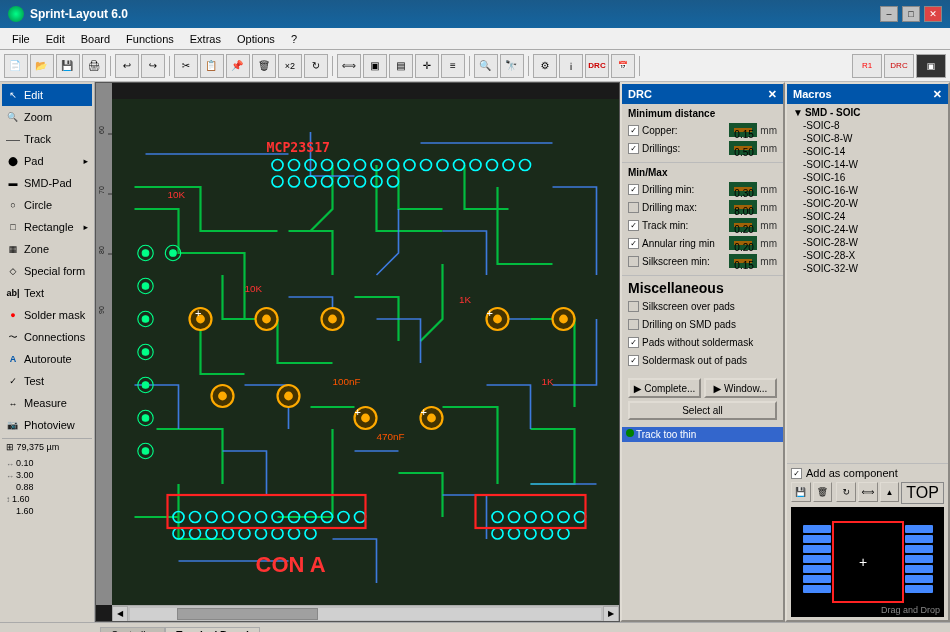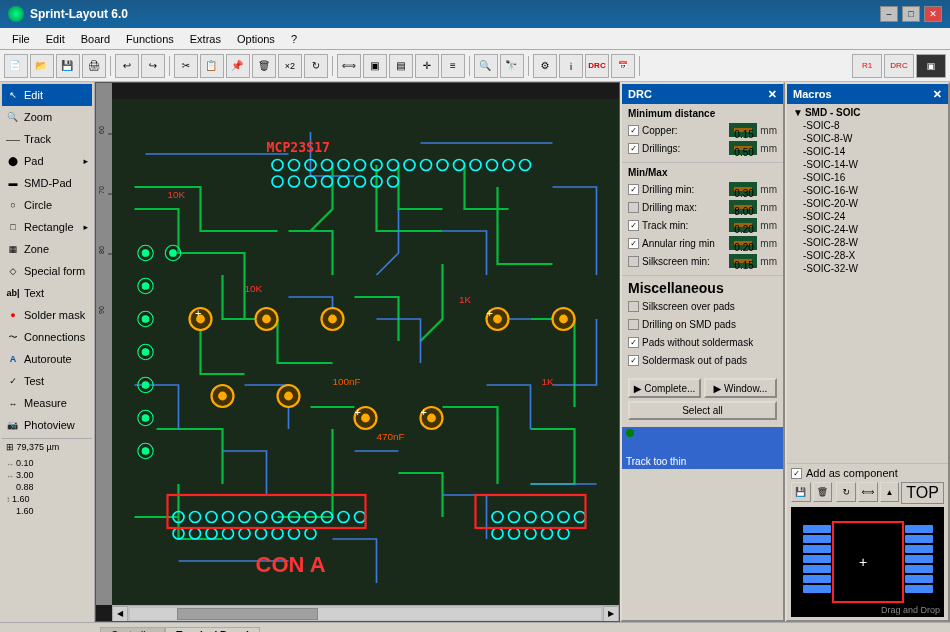--- a/index.html
+++ b/index.html
@@ -56,21 +56,21 @@
     .drc-checkbox { width: 11px; height: 11px; border: 1px solid #888; background: white; display: flex; align-items: center; justify-content: center; font-size: 8px; flex-shrink: 0; }
     .drc-label { flex: 1; font-size: 10px; }
     .drc-value { width: 28px; height: 14px; background: #a16207; border: 5px solid #14532d; text-align: center; font-size: 10px; line-height: 14px; }
     .drc-unit { font-size: 10px; color: #333; }
     .drc-entries { padding: 4px 6px; text-align: center; }
     .entries-btn { background: #d4d0c8; border: 2px outset #e0dcd4; padding: 2px 8px; cursor: pointer; font-size: 10px; width: 100%; margin-bottom: 3px; }
     .drc-actions { display: flex; gap: 3px; margin-bottom: 3px; }
     .action-btn { flex: 1; background: #d4d0c8; border: 2px outset #e0dcd4; padding: 1px 3px; cursor: pointer; font-size: 10px; display: flex; align-items: center; justify-content: center; gap: 2px; height: 20px; }
     .select-all-btn { background: #d4d0c8; border: 2px outset #e0dcd4; padding: 2px 6px; cursor: pointer; font-size: 10px; width: 100%; margin-bottom: 3px; }
     .error-list { flex: 1; overflow: auto; }
-    .error-item { display: flex; gap: 19px; padding: 2px 4px; cursor: pointer; flex-direction: column; }
+    .error-item { display: flex; gap: 2px; padding: 2px 4px; cursor: pointer; }
     .error-item.selected { background: #3366cc; color: white; }
     .error-dot { width: 8px; height: 8px; border-radius: 50%; background: green; flex-shrink: 0; }
     .error-text { font-size: 10px; }
     .misc-section { padding: 4px 6px; }
     .misc-title { font-weight: bold; margin-bottom: 2px; font-size: 14px; }
 
     
     .macros-panel { width: 165px; background: #d4d0c8; border: 2px outset #e0dcd4; display: flex; flex-direction: column; }
     .macros-tree { flex: 1; overflow: auto; padding: 2px; font-size: 10px; }
     .tree-item { padding: 1px 4px; cursor: pointer; white-space: nowrap; }

